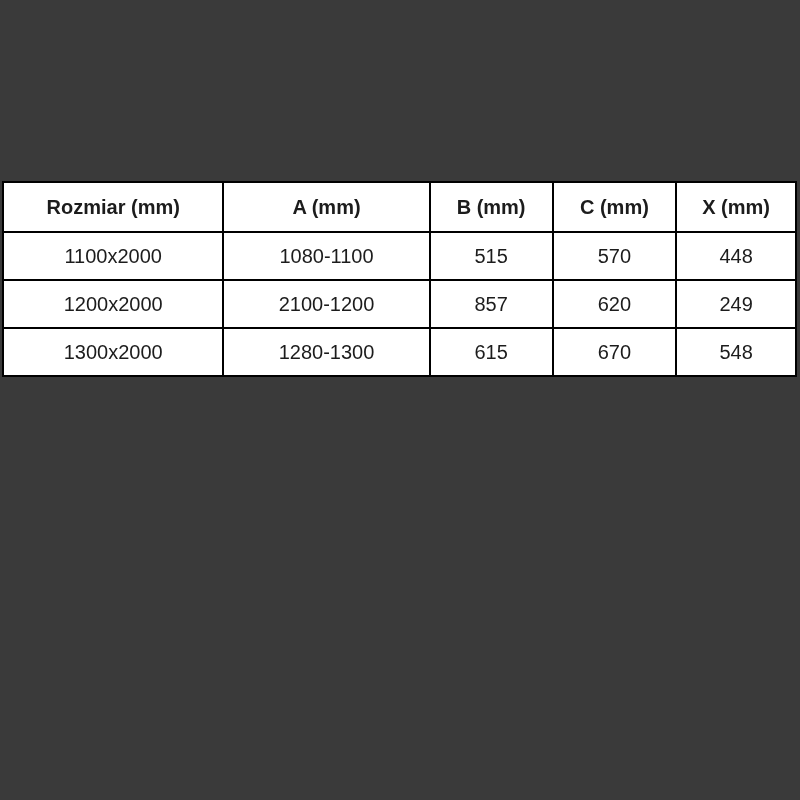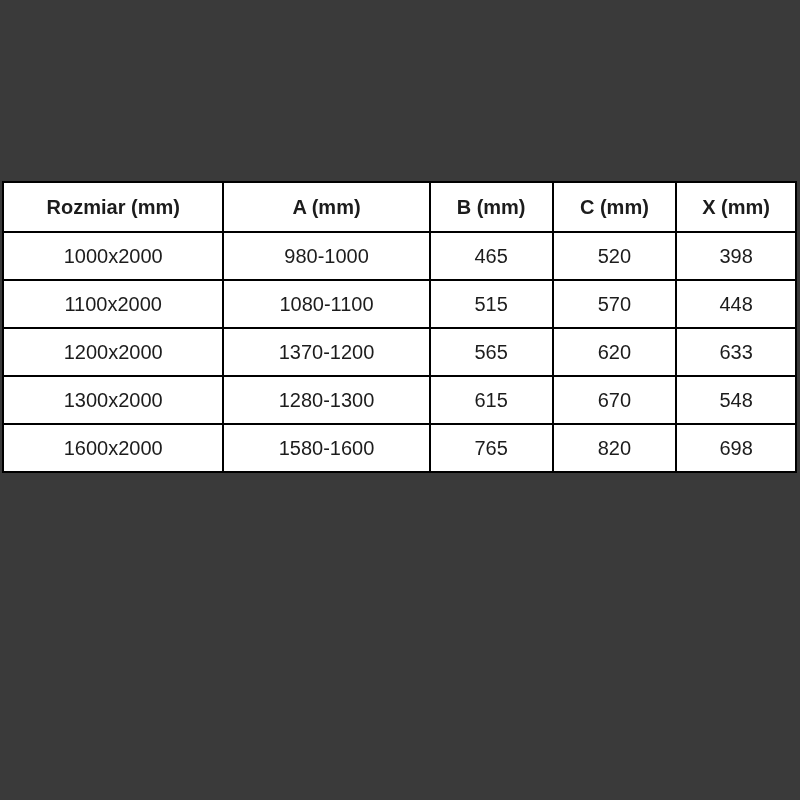--- a/index.html
+++ b/index.html
@@ -63,49 +63,35 @@
       <tr>
         <th>Rozmiar (mm)</th>
         <th>A (mm)</th>
         <th>B (mm)</th>
         <th>C (mm)</th>
         <th>X (mm)</th>
       </tr>
     </thead>
     <tbody>
       <tr>
-        <td>1000x2000</td>
-        <td>980-1000</td>
-        <td>465</td>
-        <td>520</td>
-        <td>398</td>
-      </tr>
-      <tr>
         <td>1100x2000</td>
         <td>1080-1100</td>
         <td>515</td>
         <td>570</td>
         <td>448</td>
       </tr>
       <tr>
         <td>1200x2000</td>
-        <td>1370-1200</td>
-        <td>565</td>
+        <td>2100-1200</td>
+        <td>857</td>
         <td>620</td>
-        <td>633</td>
+        <td>249</td>
       </tr>
       <tr>
         <td>1300x2000</td>
         <td>1280-1300</td>
         <td>615</td>
         <td>670</td>
         <td>548</td>
       </tr>
-      <tr>
-        <td>1600x2000</td>
-        <td>1580-1600</td>
-        <td>765</td>
-        <td>820</td>
-        <td>698</td>
-      </tr>
     </tbody>
   </table>
 </div>
 
 </body></html>

